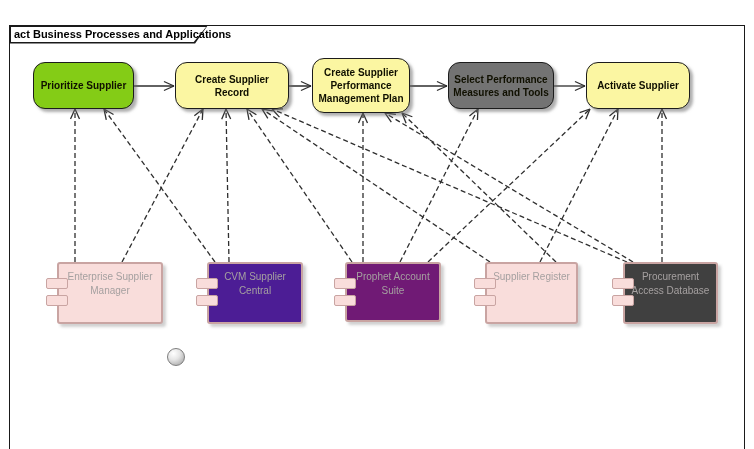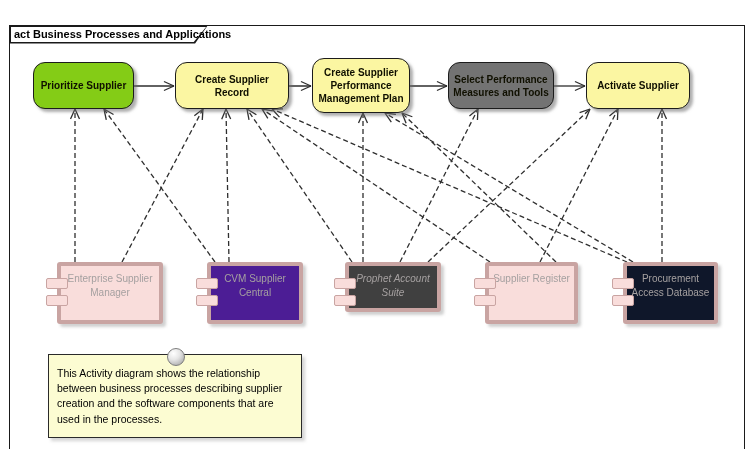--- a/index.html
+++ b/index.html
@@ -26,21 +26,21 @@
   }
   #edge-layer { position:absolute; left:0; top:0; width:754px; height:449px; }
 
   .activity {
     position:absolute; border:1.6px solid #1c1c1c; border-radius:12px;
     display:flex; align-items:center; justify-content:center; text-align:center;
     font-size:10px; font-weight:bold; color:#101000; line-height:1.3; padding:2px;
     box-shadow:3px 3px 3px rgba(110,110,110,0.55);
   }
   .component {
-    position:absolute; border:4px solid #701a75; border-radius:3px;
+    position:absolute; border:2px solid #701a75; border-radius:3px;
     text-align:center; font-size:10px; color:#a5a0a0; line-height:1.35; padding-top:6px;
     box-shadow:3px 3px 3px rgba(150,150,150,0.45);
   }
   .port-tab {
     position:absolute; width:22px; height:11px; border:1px solid #c9a4a2; border-radius:2px;
   }
   #note-box {
     position:absolute; border:1px solid #2a2a2a;
     font-size:10.5px; color:#000; line-height:1.45; padding:11px 8px 4px 8px;
     white-space:pre-line;
@@ -170,29 +170,25 @@
       </div>
       <div class="activity" style="left: 586px; top: 46px; width: 104px; height: 47px; background: rgb(251, 246, 162); border-color: rgb(28, 28, 28);">
         <span>Activate Supplier</span>
       </div>
       <div class="component" style="left: 57px; top: 246px; width: 106px; height: 62px; background: rgb(249, 221, 219); border-color: rgb(201, 164, 162); color: rgb(165, 160, 160);"><span>Enterprise Supplier Manager</span></div>
       <div class="port-tab" style="left: 46px; top: 262px; background: rgb(249, 221, 219); border-color: rgb(201, 164, 162);"></div>
       <div class="port-tab" style="left: 46px; top: 279px; background: rgb(249, 221, 219); border-color: rgb(201, 164, 162);"></div>
       <div class="component" style="left: 207px; top: 246px; width: 96px; height: 62px; background: #4c1d95; border-color: rgb(201, 164, 162); color: rgb(165, 160, 160);"><span>CVM Supplier Central</span></div>
       <div class="port-tab" style="left: 196px; top: 262px; background: rgb(249, 221, 219); border-color: rgb(201, 164, 162);"></div>
       <div class="port-tab" style="left: 196px; top: 279px; background: rgb(249, 221, 219); border-color: rgb(201, 164, 162);"></div>
-      <div class="component" style="left: 345px; top: 246px; width: 96px; height: 50px; background: #404040; border-color: rgb(201, 164, 162); color: rgb(165, 160, 160); font-style: italic;"><span>Prophet Account Suite</span></div>
+      <div class="component" style="left: 345px; top: 246px; width: 96px; height: 60px; background: #701a75; border-color: rgb(201, 164, 162); color: rgb(165, 160, 160);"><span>Prophet Account Suite</span></div>
       <div class="port-tab" style="left: 334px; top: 262px; background: rgb(249, 221, 219); border-color: rgb(201, 164, 162);"></div>
       <div class="port-tab" style="left: 334px; top: 279px; background: rgb(249, 221, 219); border-color: rgb(201, 164, 162);"></div>
       <div class="component" style="left: 485px; top: 246px; width: 93px; height: 62px; background: rgb(249, 221, 219); border-color: rgb(201, 164, 162); color: rgb(165, 160, 160);"><span>Supplier Register</span></div>
       <div class="port-tab" style="left: 474px; top: 262px; background: rgb(249, 221, 219); border-color: rgb(201, 164, 162);"></div>
       <div class="port-tab" style="left: 474px; top: 279px; background: rgb(249, 221, 219); border-color: rgb(201, 164, 162);"></div>
-      <div class="component" style="left: 623px; top: 246px; width: 95px; height: 62px; background: #0f172a; border-color: rgb(201, 164, 162); color: rgb(165, 160, 160);"><span>Procurement Access Database</span></div>
+      <div class="component" style="left: 623px; top: 246px; width: 95px; height: 62px; background: #404040; border-color: rgb(201, 164, 162); color: rgb(165, 160, 160);"><span>Procurement Access Database</span></div>
       <div class="port-tab" style="left: 612px; top: 262px; background: rgb(249, 221, 219); border-color: rgb(201, 164, 162);"></div>
       <div class="port-tab" style="left: 612px; top: 279px; background: rgb(249, 221, 219); border-color: rgb(201, 164, 162);"></div>
     </div>
 
-  <div id="note-box" style="left: 48px; top: 338px; width: 254px; height: 84px; background: rgb(252, 252, 210);">This Activity diagram shows the relationship
-between business processes describing supplier
-creation and the software components that are
-used in the processes.</div>
   <div id="note-sphere" style="left: 167px; top: 332px;"></div>
 </div>
 
 </body></html>

